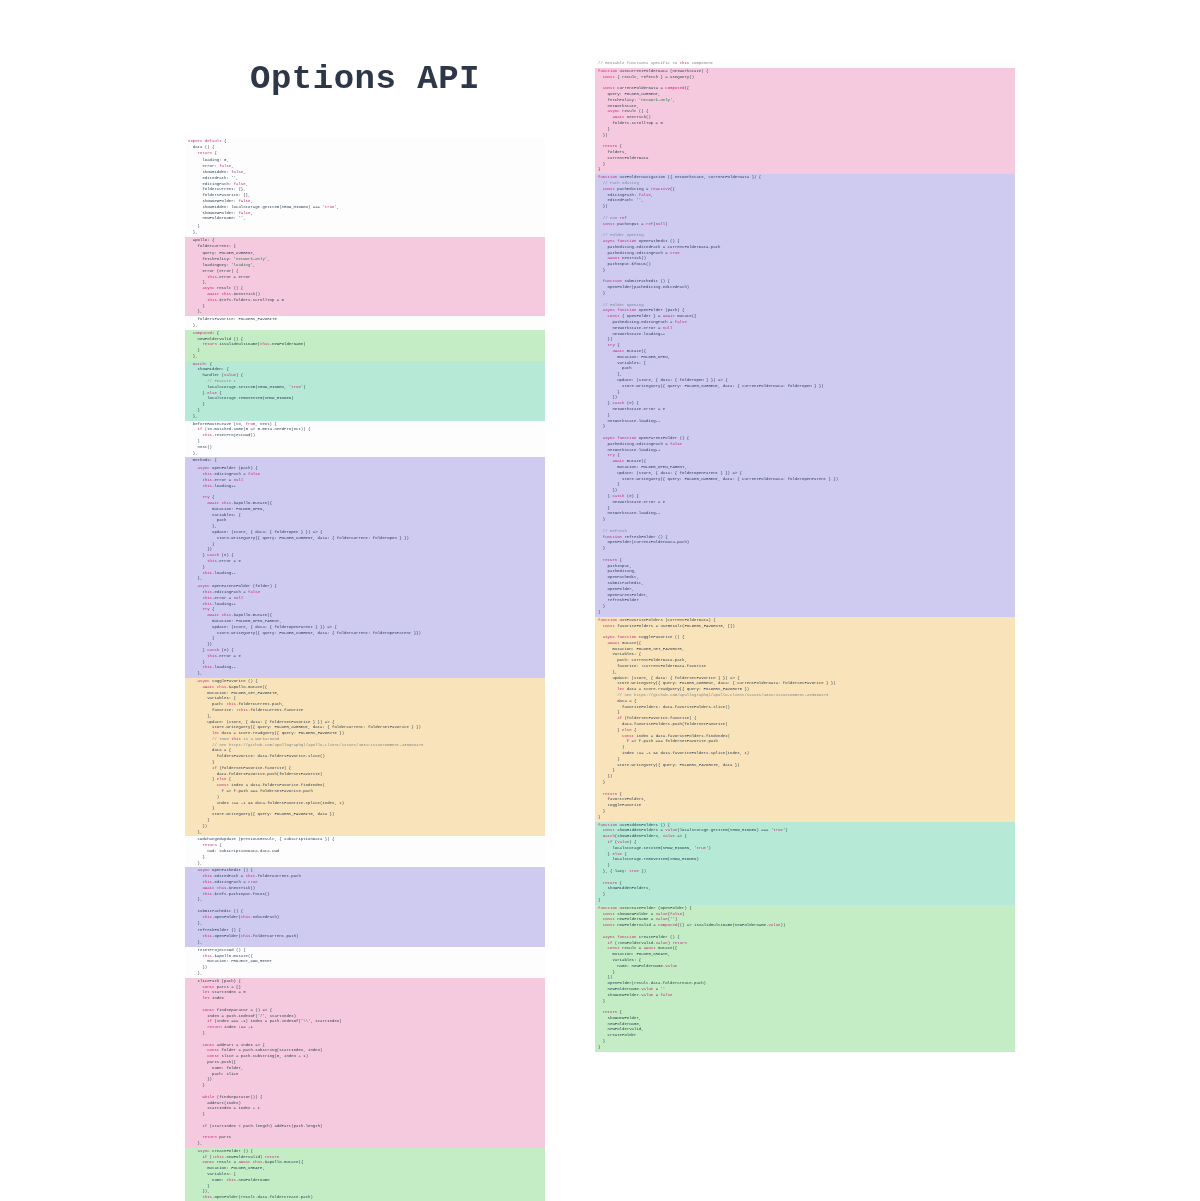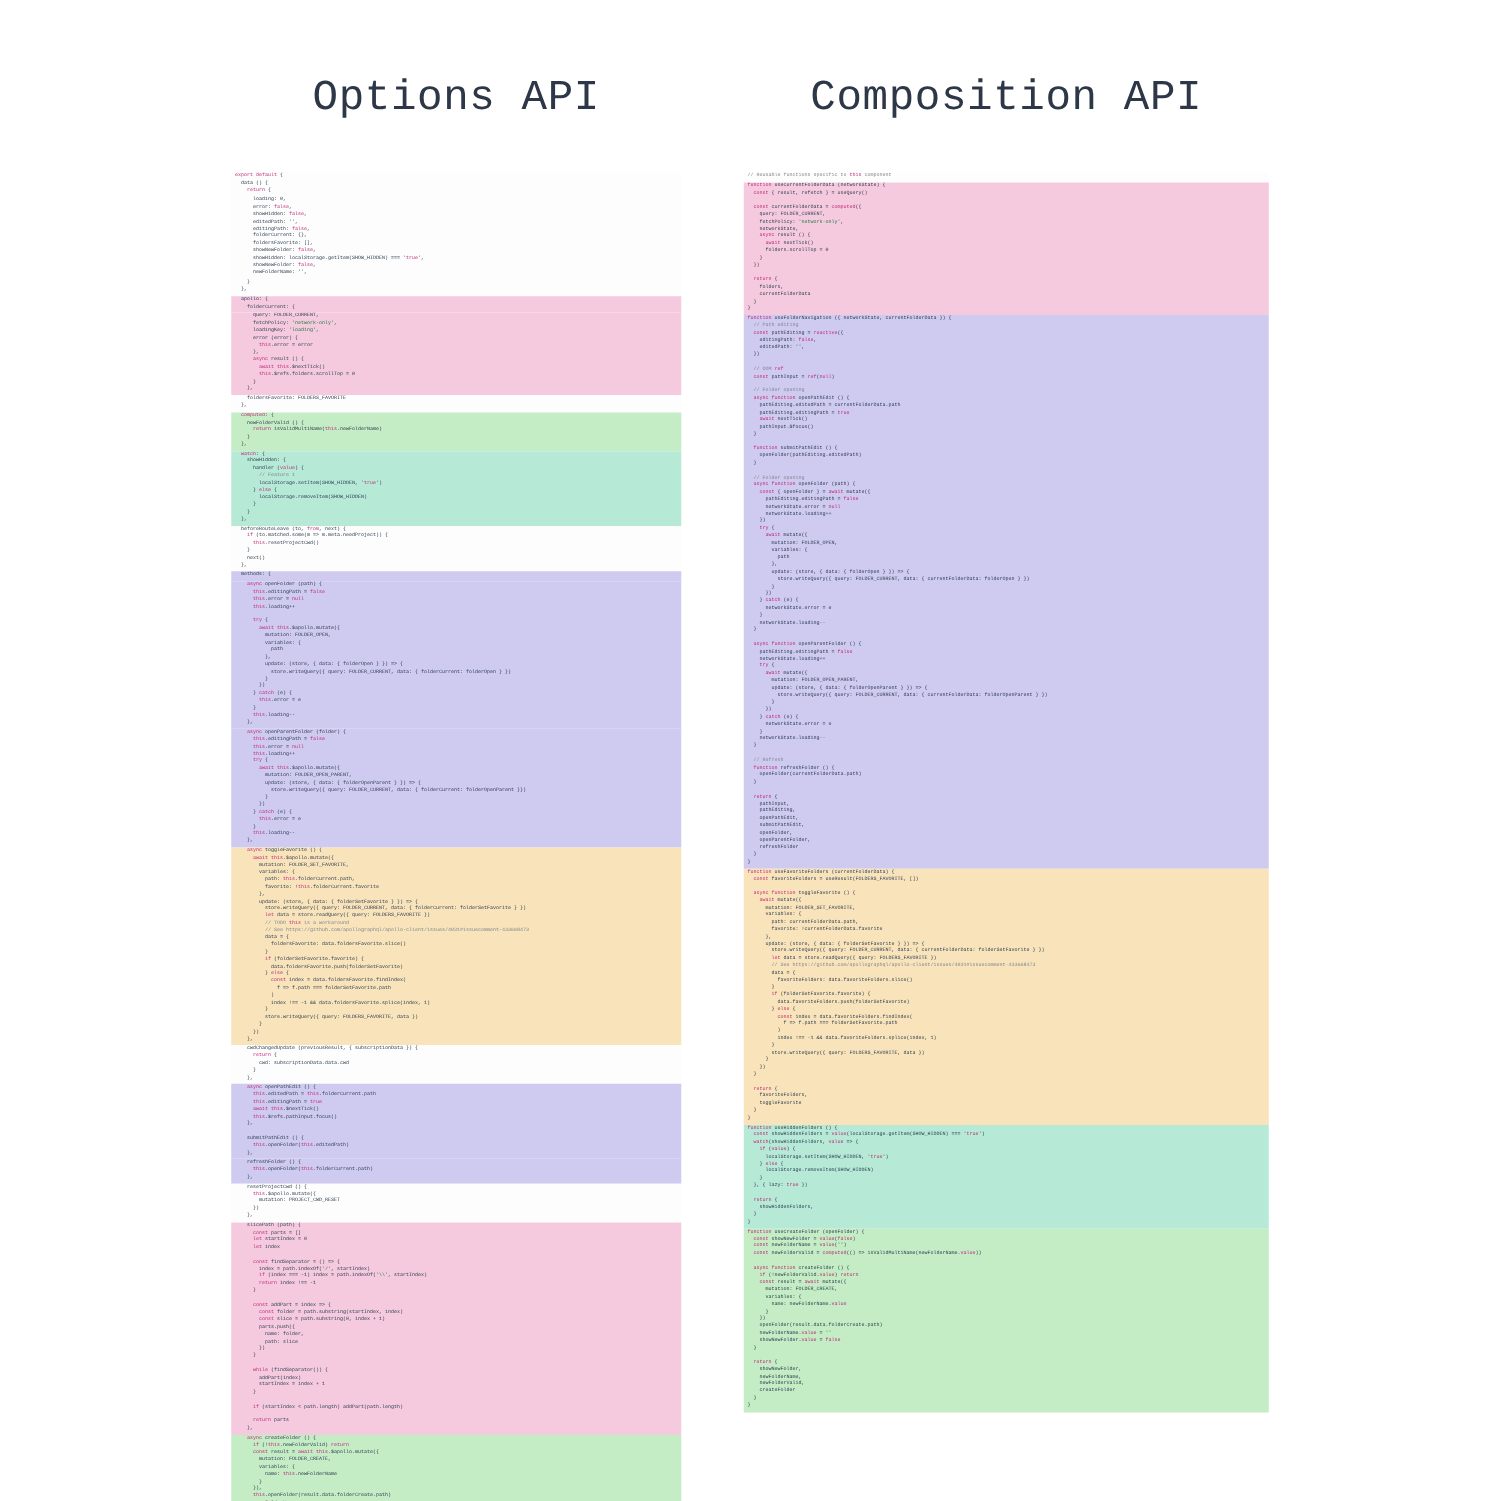--- a/index.html
+++ b/index.html
@@ -1,20 +1,20 @@
 <!DOCTYPE html>
 <html><head>
 <meta charset="utf-8">
 <style>
 * { margin: 0; padding: 0; box-sizing: border-box; }
 body { background: #fff; font-family: ui-monospace, SFMono-Regular, Menlo, Monaco, Consolas, "Liberation Mono", "Courier New", monospace; width: 1200px; }
 .page { width: 1200px; height: 1201px; position: relative; }
 .columns { display: flex; gap: 50px; padding: 60px 60px 0 60px; justify-content: center; align-items: flex-start; }
 .col { display: flex; flex-direction: column; align-items: center; }
-h1 { font-size: 34px; font-weight: 400; color: #2d3748; letter-spacing: 0.5px; margin-bottom: 40px; text-align: center; font-family: inherit; }
+h1 { font-size: 34px; font-weight: 700; color: #2d3748; letter-spacing: 0.5px; margin-bottom: 40px; text-align: center; font-family: inherit; }
 .codebox { width: 360px; display: flex; flex-direction: column; }
 .codebox.wide { width: 420px; }
 .seg { white-space: pre; font-size: 4px; line-height: 1.45; color: #2c3e50; padding: 1px 3px; overflow: hidden; }
 .c-none { background: #fdfdfd; }
 .c-pink { background: #f5cadf; }
 .c-violet { background: #cfcaf0; }
 .c-yellow { background: #f8e3bb; }
 .c-teal   { background: #b6ead7; }
 .c-green  { background: #c4ecc5; }
 .kw { color: #c02878; }
@@ -221,21 +221,20 @@
       }),
       <span class="kw">this</span>.openFolder(result.data.folderCreate.path)
       .newFolderName = 
       .showNewFolder = 
     }</div>
 
       </div>
     </div>
 
     <div class="col">
-      <h1>Composition API</h1>
       <div class="codebox wide">
         <div class="seg c-none"><span class="cm">// Reusable functions specific to <span class="kw">this</span> component</span></div>
         <div class="seg c-pink"><span class="kw">function</span> useCurrentFolderData (networkState) {
   <span class="kw">const</span> { result, refetch } = useQuery()
 
   <span class="kw">const</span> currentFolderData = <span class="kw">computed</span>({
     query: FOLDER_CURRENT,
     fetchPolicy: <span class="s">'network-only'</span>,
     networkState,
     <span class="kw">async</span> result () {

